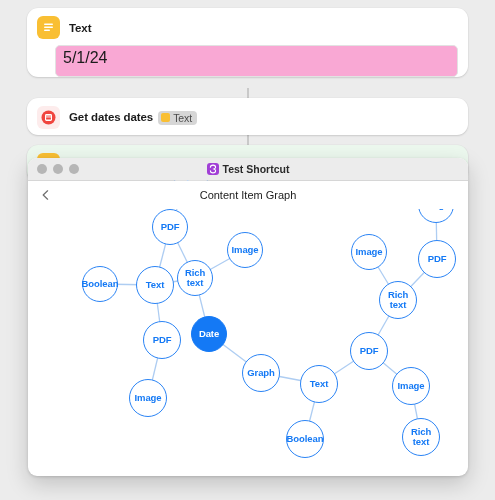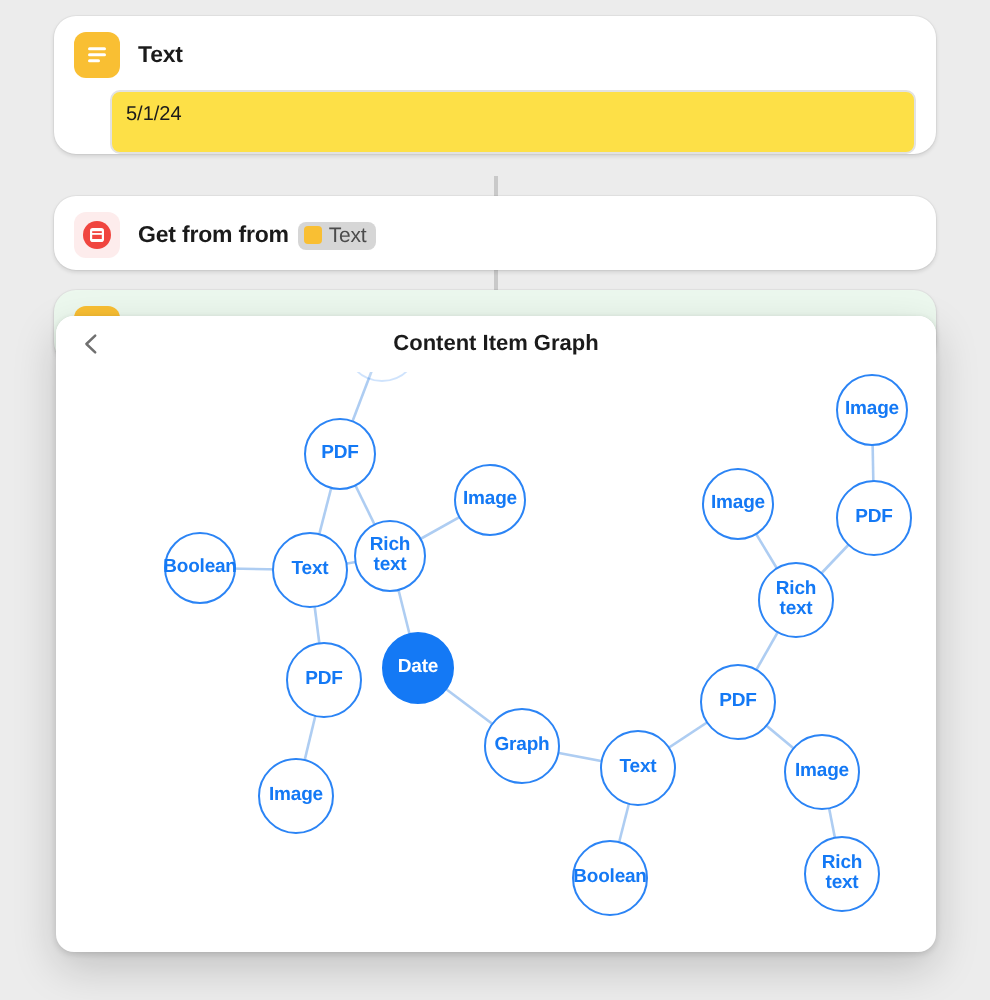--- a/index.html
+++ b/index.html
@@ -74,22 +74,22 @@
     flex: 0 0 auto;
   }
   .token .tok-dot.yellow { background: #f9bf33; }
   .token .tok-dot.red { background: #f0453f; border-radius: 50%; }
 
   .text-input {
     margin: 0 10px 11px 28px;
     height: 32px;
     border: 1px solid #e2e2e2;
     border-radius: 5px;
-    background: #fde047;
-    font-size: 10px;
+    background: #f9a8d4;
+    font-size: 16px;
     color: #1b1b1b;
     padding: 4px 21px 0 7px;
     box-sizing: border-box;
     line-height: 16px;
   }
 
   .connector {
     width: 2px;
     height: 10px;
     background: #c9c9c9;
@@ -154,21 +154,21 @@
     margin-left: 10px;
     width: 16px; height: 16px;
     display: flex; align-items: center; justify-content: center;
     color: #707070;
   }
   #graph-title {
     position: absolute;
     left: 0; right: 0;
     text-align: center;
     font-size: 11px;
-    font-weight: bold;
+    font-weight: normal;
     color: #1b1b1b;
     pointer-events: none;
   }
 
   #graph-canvas {
     position: absolute;
     left: 0; top: 22px;
     width: 440px; height: 312px;
     overflow: hidden;
     margin-left: 30px;
@@ -227,21 +227,21 @@
   <div class="action-card">
     <div class="action-head">
       <div class="act-icon redwrap">
         <svg width="17" height="17" viewBox="0 0 17 17">
           <circle cx="8.5" cy="8.5" r="7" fill="#f0453f"></circle>
           <rect x="5" y="5" width="7" height="7" rx="1.4" fill="#fff"></rect>
           <rect x="6.1" y="6.6" width="4.8" height="0.9" fill="#f0453f"></rect>
           <rect x="6.1" y="8.4" width="4.8" height="2.1" fill="#f0453f"></rect>
         </svg>
       </div>
-      <div class="act-title"><span>Get from from</span><span class="token">
+      <div class="act-title"><span>Get dates dates</span><span class="token">
             <span class="tok-dot yellow"></span>
             <span>Text</span>
           </span></div>
     </div>
   </div>
 
   <div class="connector"></div>
 
   <div class="action-card green">
     <div class="action-head">
@@ -257,20 +257,34 @@
       <div class="act-title"><span>View Content Graph of</span><span class="token">
             <span class="tok-dot red"></span>
             <span>Dates</span>
           </span></div>
     </div>
   </div>
 </div>
 
 <div id="shortcut-window">
 
+  <div id="titlebar">
+    <div class="traffic">
+      <span></span>
+      <span></span>
+      <span></span>
+    </div>
+    <div id="win-title">
+      <span class="app-ico">
+        <svg width="12" height="12" viewBox="0 0 12 12" style="position:absolute;left:0;top:0">
+          <path d="M3.4 4.2 C3.4 2.9 4.5 2.1 6 2.1 C7.5 2.1 8.6 2.9 8.6 4.2 C8.6 5.1 7.9 5.6 6.9 6 C7.9 6.4 8.6 6.9 8.6 7.8 C8.6 9.1 7.5 9.9 6 9.9 C4.5 9.9 3.4 9.1 3.4 7.8" fill="none" stroke="#fff" stroke-width="1.1" stroke-linecap="round"></path>
+        </svg>
+      </span><span>Test Shortcut</span>
+    </div>
+  </div>
 
   <div id="graph-canvas">
     <svg id="graph-svg" width="440" height="296">
         <line x1="133" y1="-8" x2="112" y2="47" stroke="#aecdf2" stroke-width="1.3"></line>
         <line x1="112" y1="47" x2="97" y2="105" stroke="#aecdf2" stroke-width="1.3"></line>
         <line x1="112" y1="47" x2="137" y2="98" stroke="#aecdf2" stroke-width="1.3"></line>
         <line x1="42" y1="104" x2="97" y2="105" stroke="#aecdf2" stroke-width="1.3"></line>
         <line x1="97" y1="105" x2="137" y2="98" stroke="#aecdf2" stroke-width="1.3"></line>
         <line x1="137" y1="98" x2="187" y2="70" stroke="#aecdf2" stroke-width="1.3"></line>
         <line x1="137" y1="98" x2="151" y2="154" stroke="#aecdf2" stroke-width="1.3"></line>

